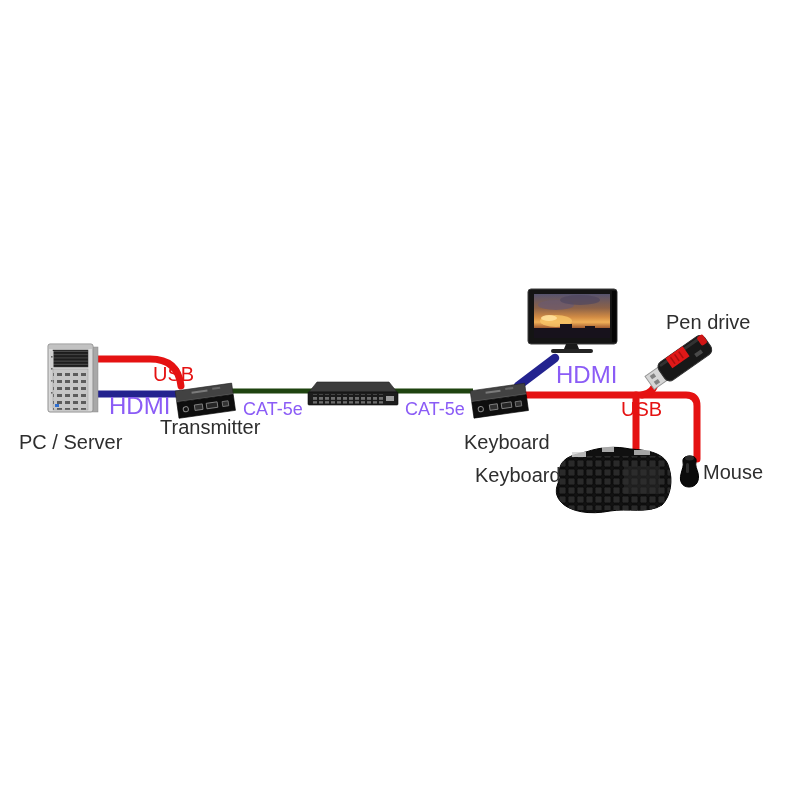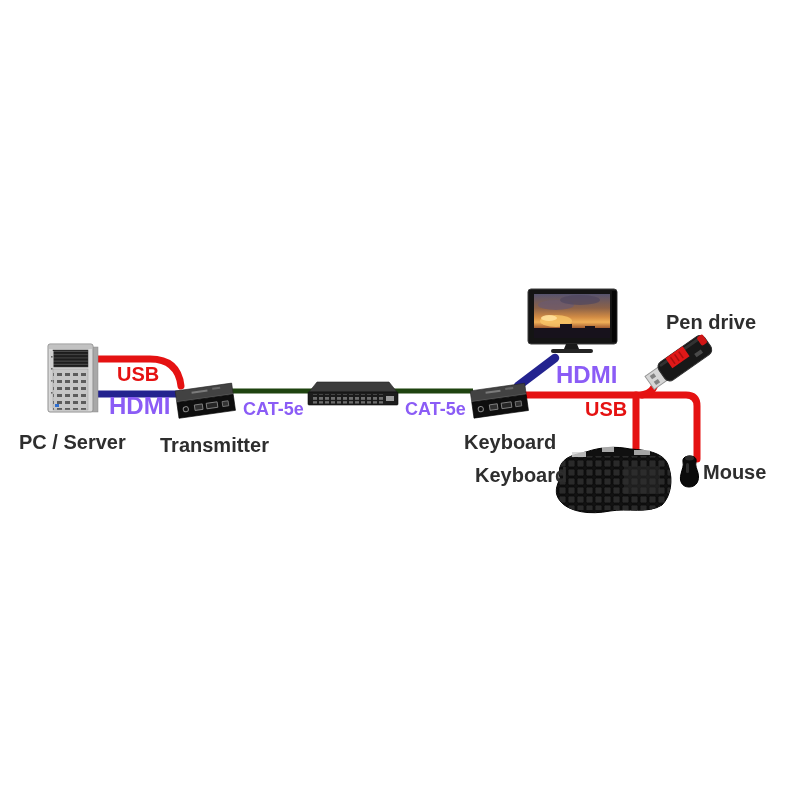--- a/index.html
+++ b/index.html
@@ -2,25 +2,25 @@
 <html><head>
 <meta charset="utf-8">
 <style>
   html,body{margin:0;padding:0;background:#ffffff;}
   .canvas{
     position:relative;width:800px;height:800px;background:#ffffff;overflow:hidden;
     font-family:"Liberation Sans",sans-serif;
   }
   .art{position:absolute;left:0;top:0;}
   .lbl{
-    position:absolute;font-weight:bold;white-space:nowrap;line-height:1.1;
+    position:absolute;font-weight:normal;white-space:nowrap;line-height:1.1;
     font-family:"Liberation Sans",sans-serif;
   }
   .dev{font-size:20px;color:#2e2e2e;}
-  .usb{font-size:20px;color:#e51212;}
+  .usb{font-size:20px;color:#e51212;margin-left:36px;}
   .hdmi{font-size:24px;color:#8b5cf6;}
   .cat{font-size:18px;color:#8b5cf6;}
   .gtitle{font-size:21px;color:#1e6b38;}
 </style>
 </head>
 <body>
 
 <div class="canvas">
 
   <svg class="art" width="800" height="800" viewBox="0 0 800 800">
@@ -159,21 +159,21 @@
       <rect x="686" y="463" width="3" height="10" rx="1.5" fill="#4a4a4a" opacity="0.55"></rect>
     </g>
   </svg>
 
   <span class="lbl dev" style="left:19px;top:431px">PC / Server</span>
 
   <span class="lbl usb" style="left:117px;top:363px">USB</span>
 
   <span class="lbl hdmi" style="left:109px;top:393px">HDMI</span>
 
-  <span class="lbl dev" style="left:160px;top:434px">Transmitter</span>
+  <span class="lbl dev" style="left:160px;top:416px">Transmitter</span>
 
 
   <span class="lbl cat" style="left:243px;top:400px">CAT-5e</span>
 
   <span class="lbl cat" style="left:405px;top:400px">CAT-5e</span>
 
   <span class="lbl dev" style="left:464px;top:431px">Keyboard</span>
 
   <span class="lbl hdmi" style="left:556px;top:362px">HDMI</span>
 

